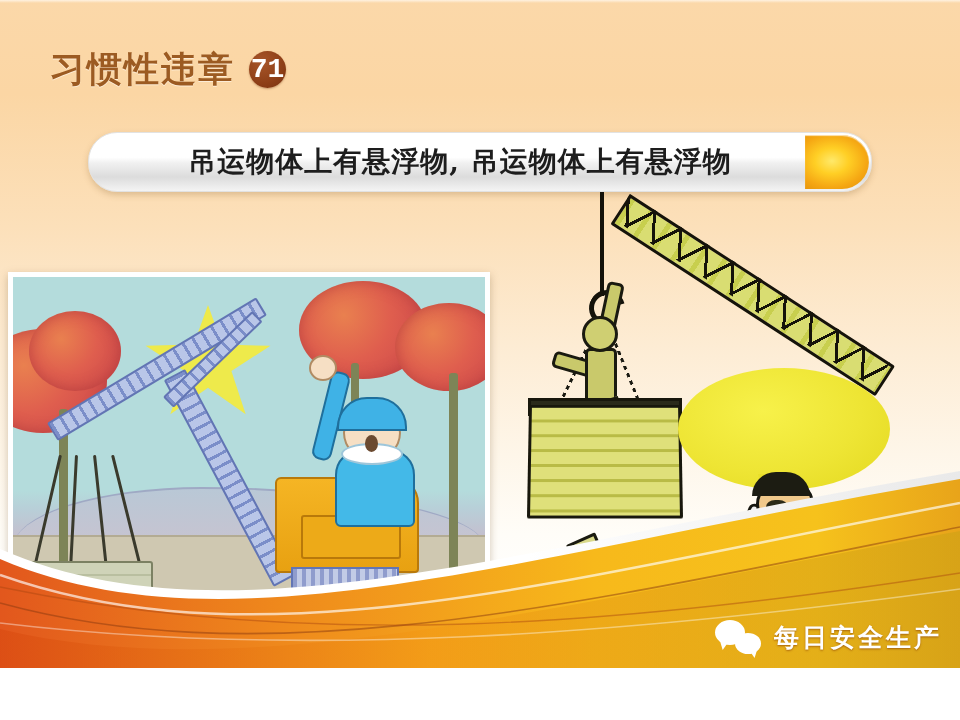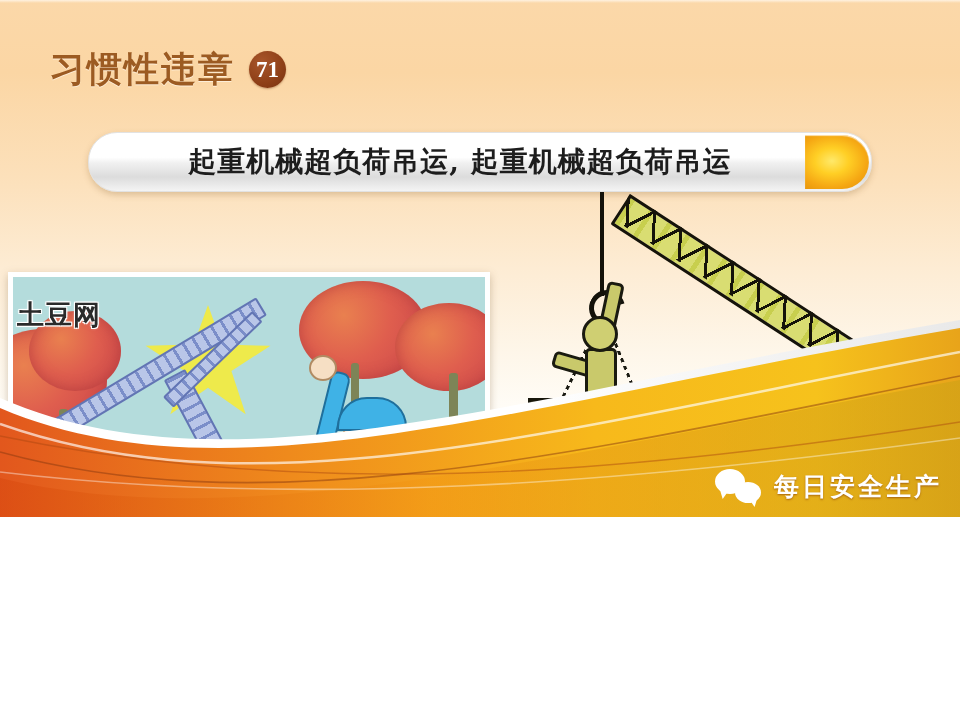--- a/index.html
+++ b/index.html
@@ -1,40 +1,40 @@
 <!DOCTYPE html>
 <html><head>
 <meta charset="utf-8">
 <style>
   html,body{margin:0;padding:0;}
   body{
     width:960px;height:720px;overflow:hidden;
     font-family:"Liberation Sans","DejaVu Sans",sans-serif;
   }
   #slide{
-    position:relative;width:960px;height:517px;overflow:hidden;
+    position:relative;width:960px;height:668px;overflow:hidden;
     background:linear-gradient(180deg,#fbd8a9 0%,#fbd6a4 14%,#fce0ba 34%,#fdecd4 52%,#fef6e9 68%,#fffdf8 80%,#ffffff 90%);
   }
   
   .top-hair{position:absolute;left:0;top:0;width:960px;height:3px;
     background:linear-gradient(180deg,#fff6ea,#fbd8a9);opacity:.85;}
 
   
   #title-row{position:absolute;left:50px;top:46px;display:flex;align-items:center;gap:14px;}
   #title-text{
     font-family:"DejaVu Serif","Liberation Serif",serif;
     font-size:35px;font-weight:bold;color:#9c5b22;letter-spacing:2px;
     text-shadow:0 1px 0 rgba(255,255,255,.55);white-space:nowrap;
   }
   #title-badge{
     width:37px;height:37px;border-radius:50%;
     background:radial-gradient(circle at 35% 30%,#a8562a 0%,#8e3f17 60%,#77310f 100%);
-    color:#fff;font-size:23px;font-weight:bold;
+    color:#fff;font-size:28px;font-weight:bold;
     display:flex;align-items:center;justify-content:center;
-    font-family:Liberation Serif, serif;
+    font-family:Liberation Mono, monospace;
     box-shadow:0 1px 2px rgba(120,60,20,.4);
   }
 
   
   #banner{
     position:absolute;left:88px;top:132px;width:782px;height:58px;
     border-radius:29px;
     background:linear-gradient(180deg,#ffffff 0%,#ffffff 42%,#f0f0f0 52%,#dcdcdc 76%,#f4f4f4 100%);
     box-shadow:0 3px 6px rgba(150,110,60,.30), inset 0 1px 0 #fff;
     border:1px solid #e2e2e2;
@@ -195,21 +195,21 @@
 <div id="slide">
 
   <div class="top-hair"></div>
 
   <div id="title-row">
     <div id="title-text">习惯性违章</div>
     <div id="title-badge">71</div>
   </div>
 
   <div id="banner">
-    <div id="banner-text">起重机械超负荷吊运, 起重机械超负荷吊运</div>
+    <div id="banner-text">吊运物体上有悬浮物, 吊运物体上有悬浮物</div>
     <div id="banner-cap"></div>
   </div>
 
   <div id="photo">
     <div class="ph" id="ph-sky"></div>
     <div class="ph" id="ph-ridge"></div>
     <div class="ph" id="ph-ground"></div>
 
     <div class="ph foliage" style="left:-34px;top:52px;width:128px;height:104px;"></div>
     <div class="ph foliage" style="left:16px;top:34px;width:92px;height:80px;"></div>
@@ -245,21 +245,20 @@
     <div class="ph" id="w-collar"></div>
     <div class="ph" id="w-mouth"></div>
 
     <div class="ph sling" style="left:46px;top:178px;width:3px;height:120px;transform:rotate(13deg);"></div>
     <div class="ph sling" style="left:62px;top:178px;width:3px;height:124px;transform:rotate(3deg);"></div>
     <div class="ph sling" style="left:80px;top:178px;width:3px;height:126px;transform:rotate(-6deg);"></div>
     <div class="ph sling" style="left:98px;top:178px;width:3px;height:130px;transform:rotate(-14deg);"></div>
     <div class="ph" id="crate"></div>
     <div class="ph" id="crate-stripe"></div>
 
-    <div class="ph" id="watermark">土豆网</div>
   </div>
 
   <div id="cartoon">
     <div class="cs" id="boom"></div>
     <div class="cs" id="boom-x"></div>
     <div class="cs" id="cable"></div>
     <div class="cs" id="hook"></div>
 
     <div class="cs chain" style="left:112px;top:128px;height:100px;transform:rotate(26deg);"></div>
     <div class="cs chain" style="left:112px;top:128px;height:100px;transform:rotate(-22deg);"></div>

